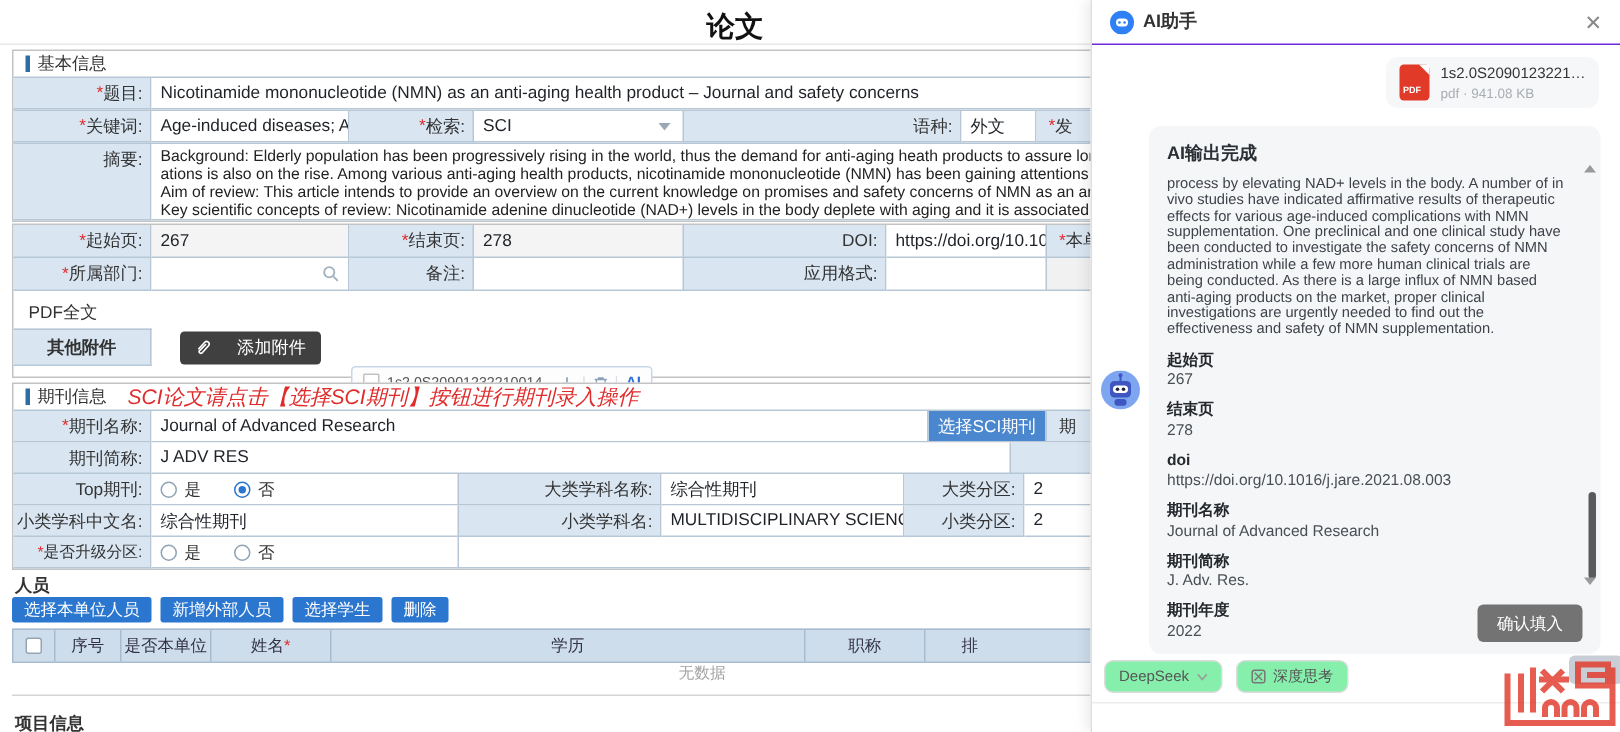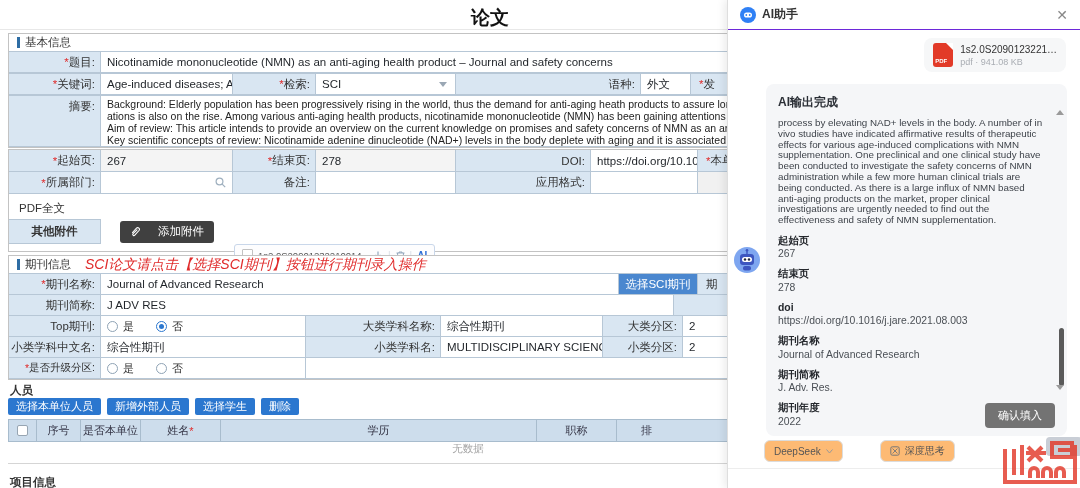--- a/index.html
+++ b/index.html
@@ -116,21 +116,21 @@
   .confirm-btn { background:#737373; color:#fff; border:none; border-radius:4px;
     font-size:11px; padding:5px 13px; cursor:pointer; }
   .sb-thumb { position:absolute; right:3px; top:244px; width:5px; height:58px; background:#5a5a5a; border-radius:3px; }
   .sb-up { position:absolute; right:3px; top:26px; width:0; height:0;
     border-left:4px solid transparent; border-right:4px solid transparent; border-bottom:5px solid #9a9a9a; }
   .sb-dn { position:absolute; right:3px; bottom:46px; width:0; height:0;
     border-left:4px solid transparent; border-right:4px solid transparent; border-top:5px solid #9a9a9a; }
 
   .ai-toolbar { position:absolute; left:8px; top:440px; display:flex; gap:9px; }
   .tb-chip { display:flex; align-items:center; gap:5px; border:1px solid #dcdcdc; border-radius:6px;
-    background:#fdba74; padding:3px 9px; font-size:10px; color:#555; cursor:pointer;margin-left:28px; }
+    background:#86efac; padding:3px 9px; font-size:10px; color:#555; cursor:pointer; }
   .ai-divider { position:absolute; left:0; top:468px; width:353px; height:1px; background:#ededed; }
   .send-gray { position:absolute; left:318px; top:437px; width:36px; height:19px;
     background:#c9ced6; border-radius:4px; border:none; }
 
   .stamp { position:absolute; left:1002px; top:437px; width:76px; height:48px; opacity:.82; pointer-events:none; }
 </style>
 </head>
 <body>
 
 <div class="form-layer">

